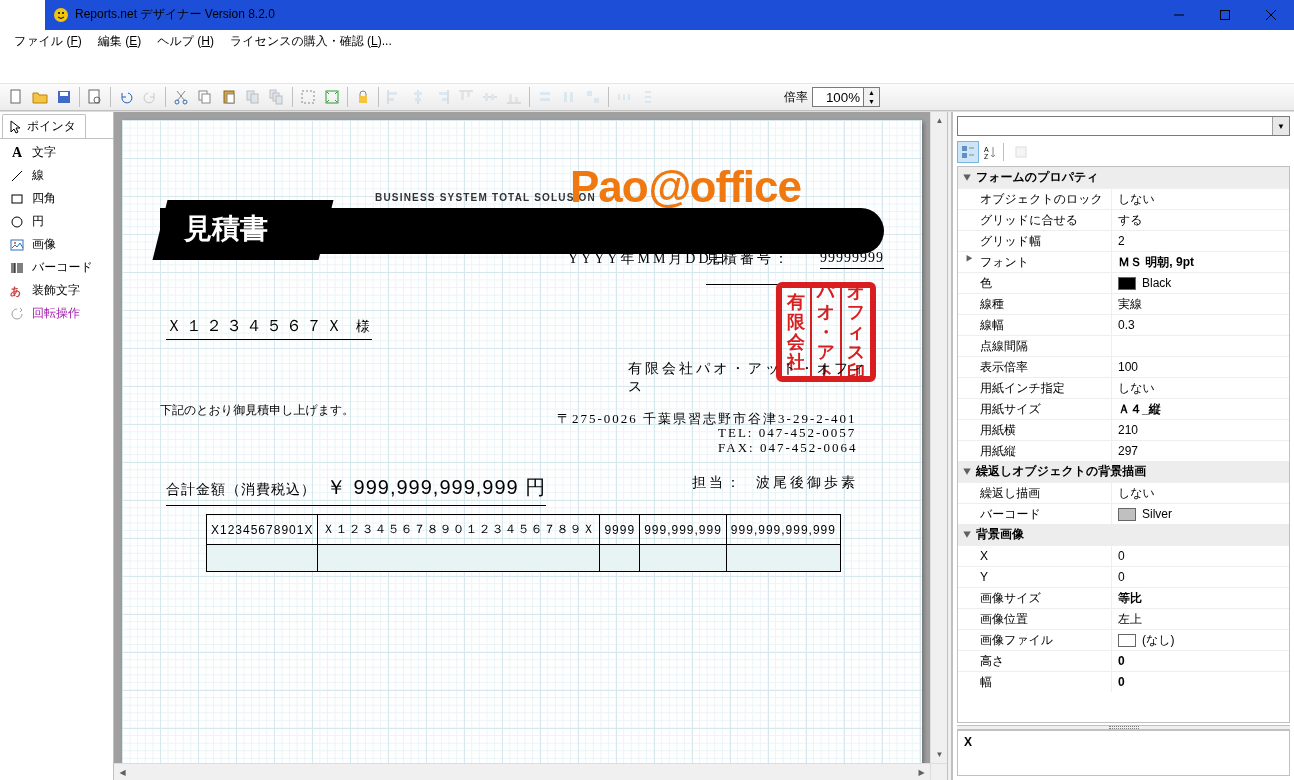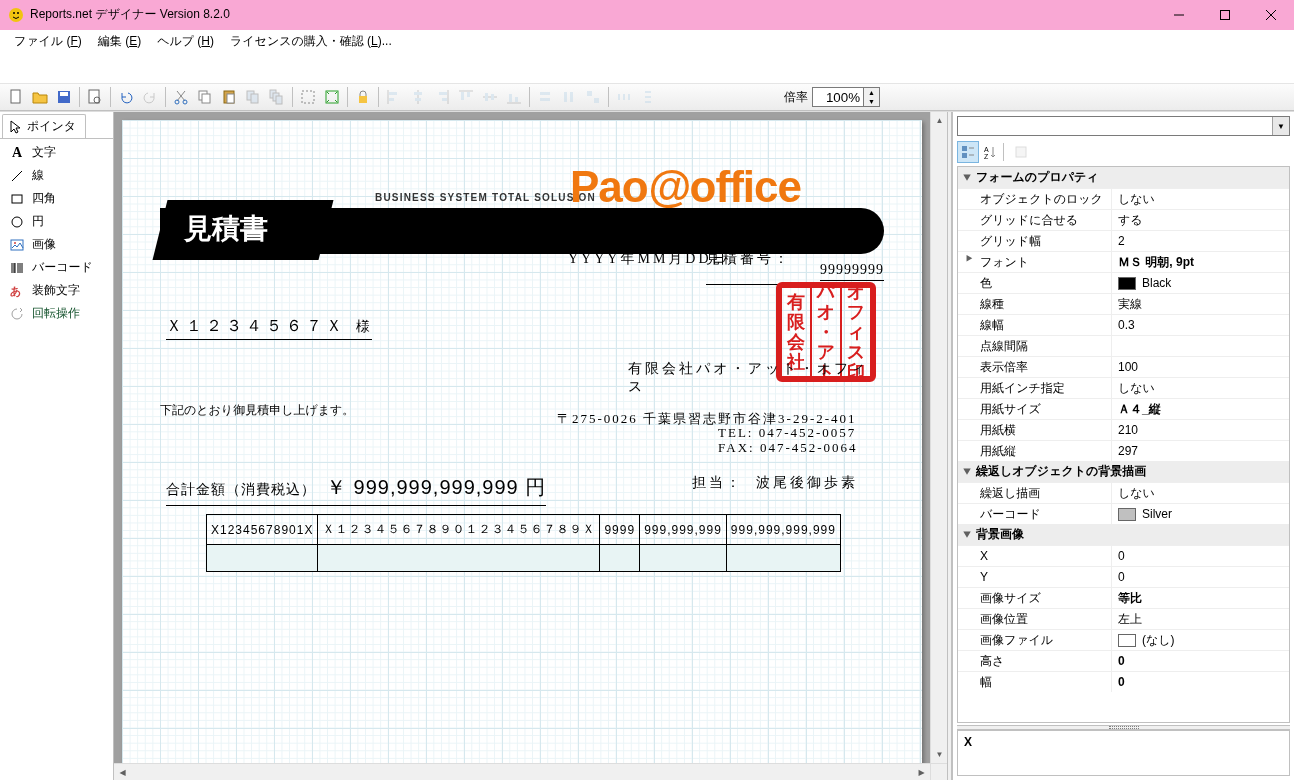--- a/index.html
+++ b/index.html
@@ -1,18 +1,18 @@
 <!DOCTYPE html>
 <html><head>
 <meta charset="utf-8">
 <style>
 * { box-sizing: border-box; margin: 0; padding: 0; font-family: "Meiryo", "MS PGothic", sans-serif; }
 body { width: 1294px; height: 780px; background: #fff; font-size: 12px; display: flex; flex-direction: column; overflow: hidden; }
 
-.title-bar { height: 30px; display: flex; align-items: center; padding: 0 0 0 8px; background: #f9a8d4; border-bottom: 1px solid transparent; }
+.title-bar { height: 30px; display: flex; align-items: center; padding: 0 0 0 8px; background: #1d4ed8; border-bottom: 1px solid transparent; margin-left: 45px; }
 .title-icon { width: 16px; height: 16px; margin-right: 6px; }
 .title-text { font-size: 12px; flex: 1; }
 .win-btns { display: flex; }
 .win-btn { width: 46px; height: 30px; display: flex; align-items: center; justify-content: center; color: #000; }
 
 .menu-bar { height: 22px; display: flex; align-items: center; padding: 0 6px; }
 .menu-item { padding: 2px 8px; font-size: 12px; }
 .menu-item u { text-decoration: underline; }
 
 .toolbar { height: 28px; display: flex; align-items: center; padding: 2px 4px; border-top: 1px solid #e5e5e5; border-bottom: 1px solid #c0c0c0; background: linear-gradient(#fcfcfc,#ececec); margin-top: 31px; }
@@ -26,21 +26,21 @@
 .zoom-spin div { flex: 1; display: flex; align-items: center; justify-content: center; font-size: 7px; background: #f0f0f0; }
 
 .work-area { flex: 1; display: flex; border-top: 1px solid #ddd; overflow: hidden; }
 
 .tool-panel { width: 114px; border-right: 1px solid #c0c0c0; display: flex; flex-direction: column; justify-content: space-between; }
 .tool-tab { height: 24px; border: 1px solid #c0c0c0; border-bottom: none; background: #fff; display: flex; align-items: center; padding: 0 6px; width: 84px; margin: 2px 0 0 2px; border-radius: 2px 2px 0 0; }
 .tool-tab svg { width: 14px; height: 14px; margin-right: 4px; }
 .tool-list { flex: 1; border-top: 1px solid #c0c0c0; padding: 2px 0; }
 .tool-row { height: 23px; display: flex; align-items: center; padding: 0 8px; }
 .tool-row .ico { width: 18px; margin-right: 6px; display: flex; align-items: center; justify-content: center; }
-.tool-row.disabled { color: #14532d; }
+.tool-row.disabled { color: #a21caf; }
 
 .canvas-wrap { flex: 1; background: #a0a0a0; position: relative; overflow: hidden; display: flex; }
 .canvas-scroll { flex: 1; overflow: hidden; position: relative; }
 .canvas { position: absolute; top: 8px; left: 8px; width: 800px; height: 734px; background: #fff; box-shadow: 2px 2px 4px rgba(0,0,0,.3); }
 .grid-bg { position: absolute; inset: 0;
   background-image:
     linear-gradient(#d6e8ee 1px, transparent 1px),
     linear-gradient(90deg, #d6e8ee 1px, transparent 1px),
     linear-gradient(#eaf4f7 1px, transparent 1px),
     linear-gradient(90deg, #eaf4f7 1px, transparent 1px);
@@ -51,21 +51,21 @@
 
 .biz-slogan { position: absolute; top: 34px; left: 215px; font-size: 10px; letter-spacing: 1.2px; color: #333; font-weight: bold; }
 .logo { position: absolute; top: 4px; left: 410px; font-size: 44px; font-weight: bold; color: #f07810; letter-spacing: -1px; }
 .logo .at { font-style: italic; }
 .black-band { position: absolute; top: 50px; left: 0; right: 0; height: 46px; background: #000; border-radius: 0 23px 23px 0; }
 .quote-box { position: absolute; top: 42px; left: 0; width: 166px; height: 60px; background: #000; transform: skewX(-14deg); }
 .quote-text { position: absolute; top: 52px; left: 24px; font-size: 28px; font-weight: bold; color: #fff; font-family: "MS PGothic"; }
 
 .date-line { position: absolute; top: 92px; left: 408px; font-size: 14px; letter-spacing: 3px; font-family: "MS Mincho", serif; }
 .quote-num-lbl { position: absolute; top: 92px; left: 546px; font-size: 14px; border-bottom: 1px solid #000; padding-bottom: 16px; letter-spacing: 3px; font-family: Liberation Sans, sans-serif; }
-.quote-num-val { position: absolute; top: 92px; left: 660px; font-size: 14px; border-bottom: 1px solid #000; padding-bottom: 2px; letter-spacing: 1px; font-family: "MS Mincho", serif; margin-top: 12px; }
+.quote-num-val { position: absolute; top: 92px; left: 660px; font-size: 14px; border-bottom: 1px solid #000; padding-bottom: 2px; letter-spacing: 1px; font-family: "MS Mincho", serif; }
 
 .customer { position: absolute; top: 158px; left: 6px; font-size: 16px; letter-spacing: 4px; border-bottom: 1px solid #000; padding-bottom: 2px; font-family: "MS Mincho", serif; display: flex; align-items: baseline; }
 .customer-suffix { margin-left: 10px; font-size: 14px; letter-spacing: 2px; }
 
 .stamp { position: absolute; top: 124px; left: 616px; width: 100px; height: 100px; border: 6px solid #d81e1e; border-radius: 6px; display: flex; }
 .stamp-col { flex: 1; display: flex; flex-direction: column; align-items: center; justify-content: center; color: #d81e1e; font-size: 18px; font-family: "MS Mincho", serif; font-weight: bold; line-height: 1; }
 .stamp-col span { margin: 1px 0; }
 .stamp-col:nth-child(2){ border-left: 2px solid #d81e1e; border-right: 2px solid #d81e1e; }
 
 .company { position: absolute; top: 202px; left: 468px; font-size: 14px; letter-spacing: 3px; font-family: "MS Mincho", serif; }

